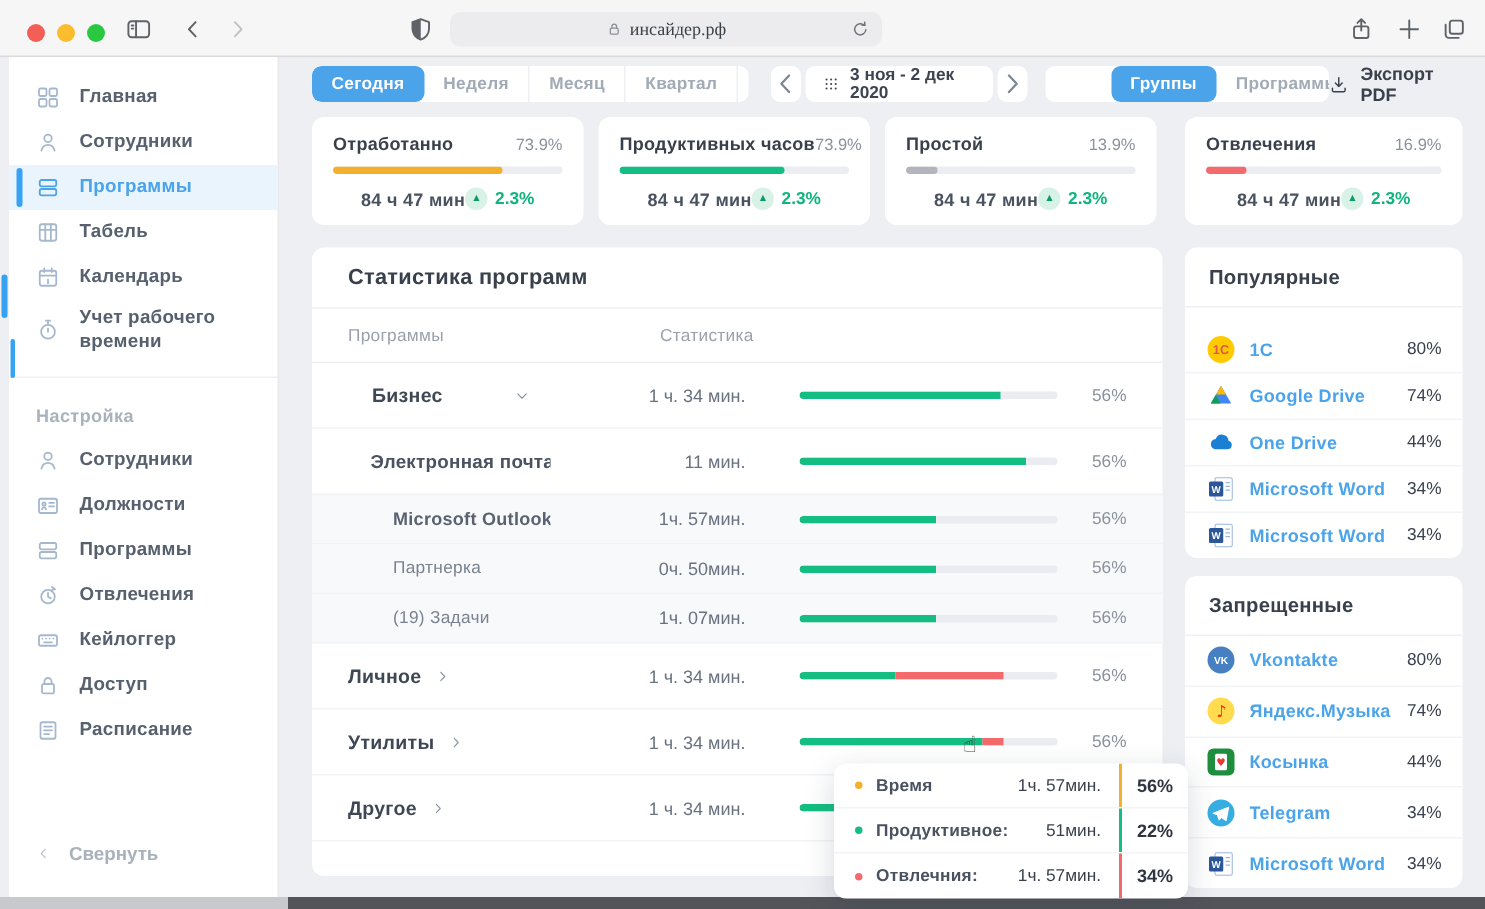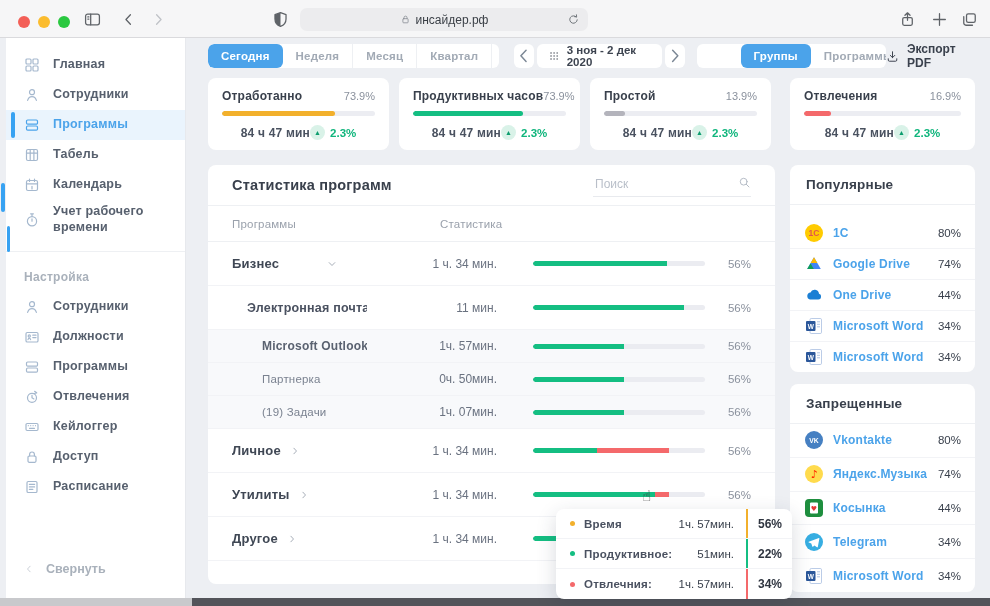--- a/index.html
+++ b/index.html
@@ -11,21 +11,21 @@
   .chrome { position:absolute; top:0; left:0; right:0; height:38px; background:#F6F6F7;
             border-bottom:1px solid #DADadd; }
   .traffic { position:absolute; top:16px; left:18px; display:flex; gap:8px; }
   .dot { width:12px; height:12px; border-radius:50%; }
   .dot.r{background:#F35F57;} .dot.y{background:#FBBC2E;} .dot.g{background:#2AC840;}
   .chrome-ico { position:absolute; top:11px; width:17px; height:17px; color:#5F6368; }
   .chrome-ico svg{width:100%;height:100%;}
   .chrome-ico.dim{color:#BFC2C7;}
   .urlbar { position:absolute; top:8px; left:300px; width:288px; height:23px; background:#ECECEE;
             border-radius:7px; display:flex; align-items:center; justify-content:center; gap:5px;
-            font-size:12px; color:#3A3F46; }
+            font-size:12px; color:#3A3F46;font-family:Liberation Serif, serif; }
   .urlbar .lk { width:11px; height:11px; color:#8A8F96; }
   .urlbar .lk svg{width:100%;height:100%;}
   .urlbar .rf { position:absolute; right:8px; width:13px; height:13px; color:#6E7378; }
   .urlbar .rf svg{width:100%;height:100%;}
 
   
   .sidebar { position:absolute; left:6px; top:38px; bottom:8px; width:180px; background:#fff;
              border-right:1px solid #E7E9ED; }
   .nav { padding-top:12px; }
   .nav-item { position:relative; display:flex; align-items:center; gap:13px; min-height:30px;
@@ -479,37 +479,28 @@
         <span class="sc-up">▲</span>
         <span class="sc-dval">2.3%</span>
       </span>
     </div>
   </div>
       </div>
 
     <div class="table-card">
       <div class="tc-head">
         <div class="tc-title">Статистика программ</div>
-        <div class="tc-search">
-          <input placeholder="Поиск" style="">
-          <span class="sic">
-              <svg viewBox="0 0 16 16" fill="none" stroke="currentColor" stroke-width="1.2" stroke-linecap="round" stroke-linejoin="round" style="width: 100%; height: 100%; display: block;">
-                <circle cx="7" cy="7" r="4.2"></circle>
-                <path d="M10.2 10.2 13.5 13.5"></path>
-              </svg>
-            </span>
-        </div>
       </div>
       <div class="tc-cols">
         <span class="col-a">Программы</span>
         <span class="col-b">Статистика</span>
       </div>
       <div id="table-rows">
           <div class="prow lvl0">
-    <span class="row-name" style="padding-left: 24px; gap: 48px;">
+    <span class="row-name" style="padding-left: 40px; gap: 48px;">
       <span class="rn-text">Бизнес</span>
       <span class="row-chev">
                 <svg viewBox="0 0 16 16" fill="none" stroke="currentColor" stroke-width="1.2" stroke-linecap="round" stroke-linejoin="round" style="width: 100%; height: 100%; display: block;">
                   <path d="M3.5 5.8 8 10.4l4.5-4.6"></path>
                 </svg>
               </span>
     </span>
     <span class="row-time">1 ч. 34 мин.</span>
     <span class="row-barwrap">
       <span class="bar-green" style="width: 78%;"></span>

